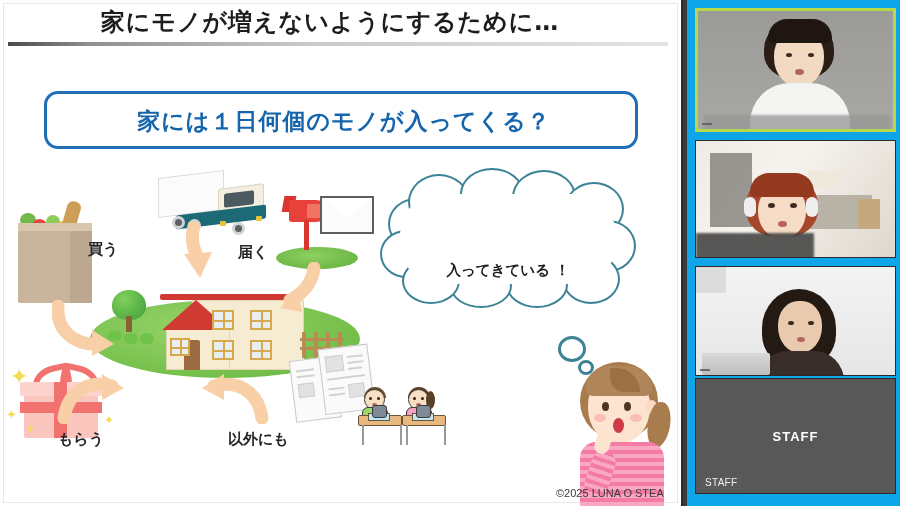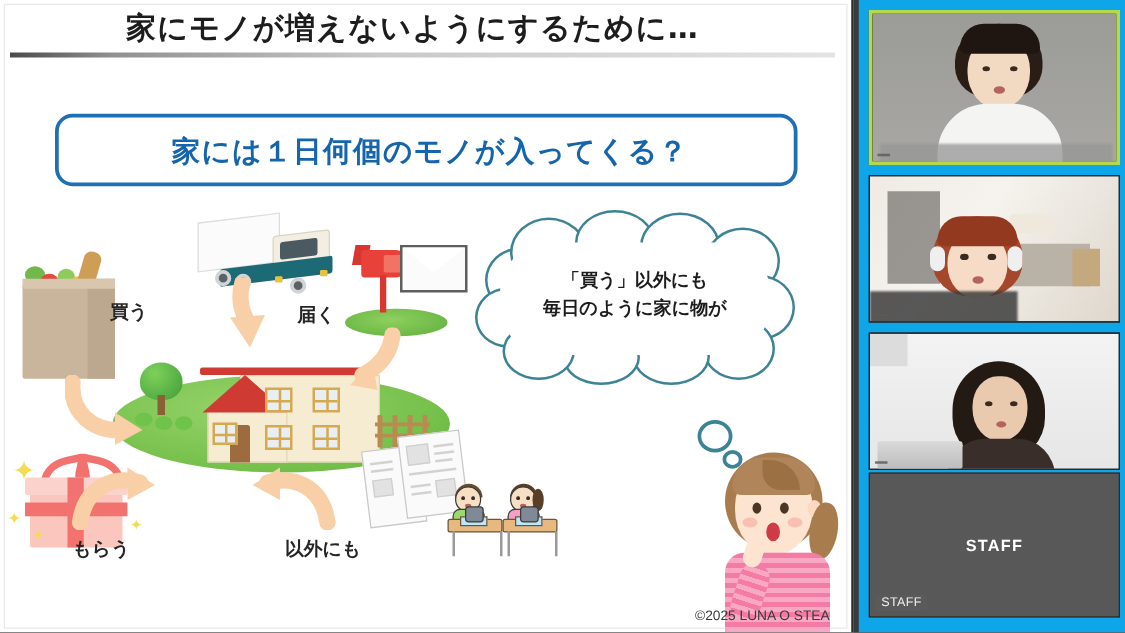--- a/index.html
+++ b/index.html
@@ -353,22 +353,23 @@
       <div class="cl" style="left:82px;top:0px;width:64px;height:52px;"></div>
       <div class="cl" style="left:134px;top:2px;width:64px;height:54px;"></div>
       <div class="cl" style="left:186px;top:14px;width:60px;height:54px;"></div>
       <div class="cl" style="left:202px;top:52px;width:56px;height:52px;"></div>
       <div class="cl" style="left:184px;top:86px;width:58px;height:50px;"></div>
       <div class="cl" style="left:128px;top:94px;width:62px;height:46px;"></div>
       <div class="cl" style="left:72px;top:96px;width:62px;height:44px;"></div>
       <div class="cl" style="left:24px;top:90px;width:58px;height:46px;"></div>
       <div class="cl-mask"></div>
       <div class="cloud-text">
-        <span>「買う」以外にも</span><br>
-        <span>毎日のように家に物が</span><br>
+        <br>
+        <br>
+        <span>入ってきている ！</span>
       </div>
     </div>
 
     <div class="t-bub" style="left:558px;top:336px;width:28px;height:26px;"></div>
     <div class="t-bub" style="left:578px;top:360px;width:16px;height:15px;"></div>
 
     <div class="girl">
       <div class="g-hair-back"></div>
       <div class="g-face"></div>
       <div class="g-ear"></div>

